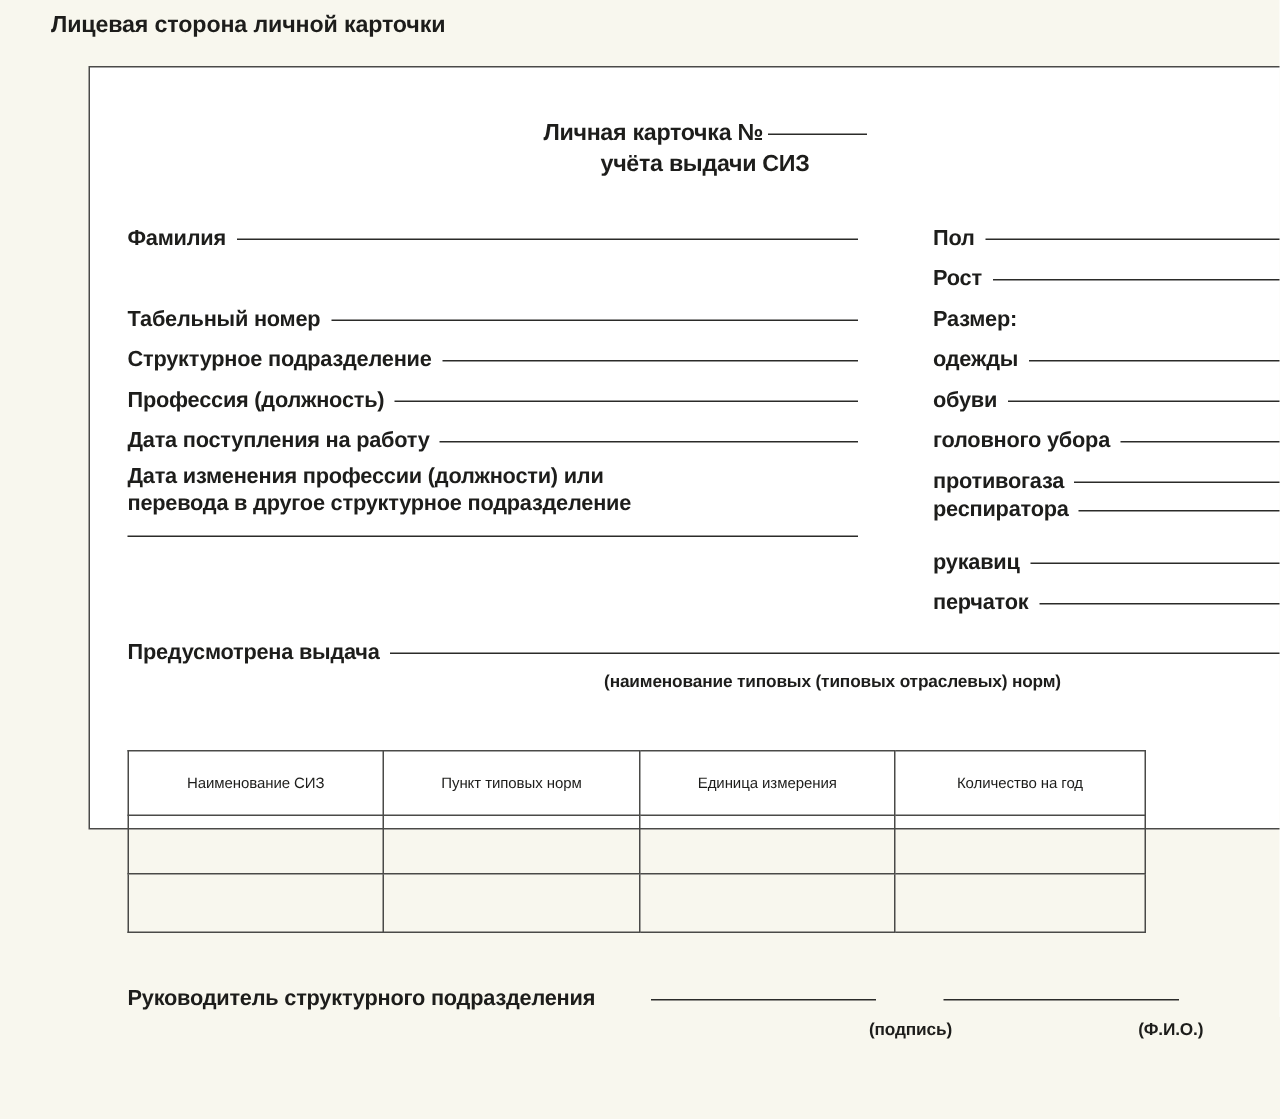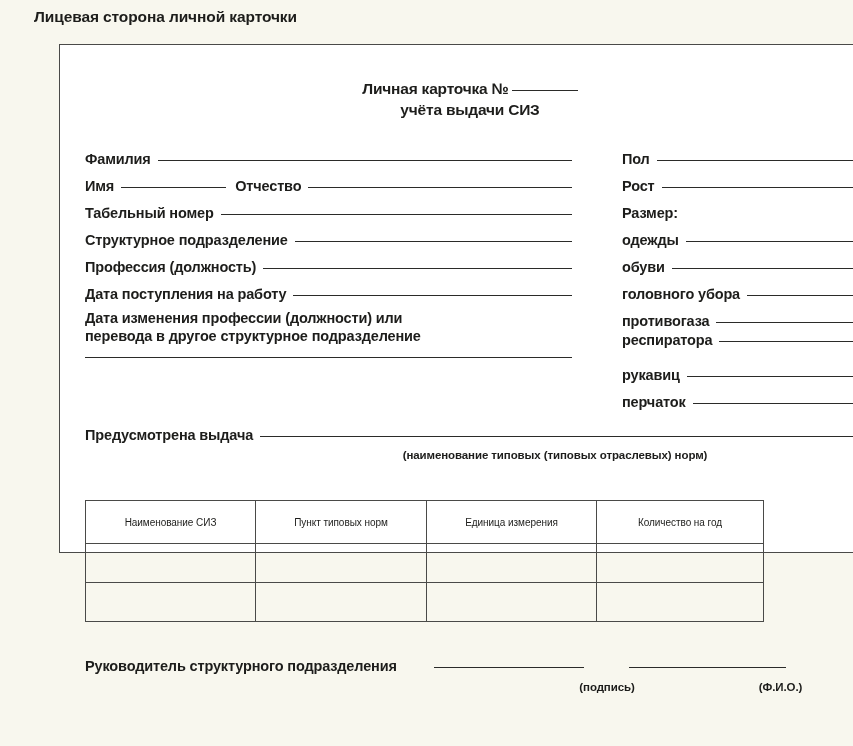--- a/index.html
+++ b/index.html
@@ -221,27 +221,20 @@
         <span>Личная карточка №</span><span class="title-rule"></span>
       </span>
       <span class="ln2">учёта выдачи СИЗ</span>
     </div>
 
     <div class="field-row col-left" style="top:106px;">
       <span class="field-label">Фамилия</span>
       <span class="rule"></span>
     </div>
 
-    <div class="field-row col-left" style="top:133px;">
-      <span class="field-label">Имя</span>
-      <span class="rule fixed" style="width:105px;"></span>
-      <span class="gap"></span>
-      <span class="field-label">Отчество</span>
-      <span class="rule"></span>
-    </div>
 
     <div class="field-row col-left" style="top:160px;">
       <span class="field-label">Табельный номер</span>
       <span class="rule"></span>
     </div>
 
     <div class="field-row col-left" style="top:187px;">
       <span class="field-label">Структурное подразделение</span>
       <span class="rule"></span>
     </div>

